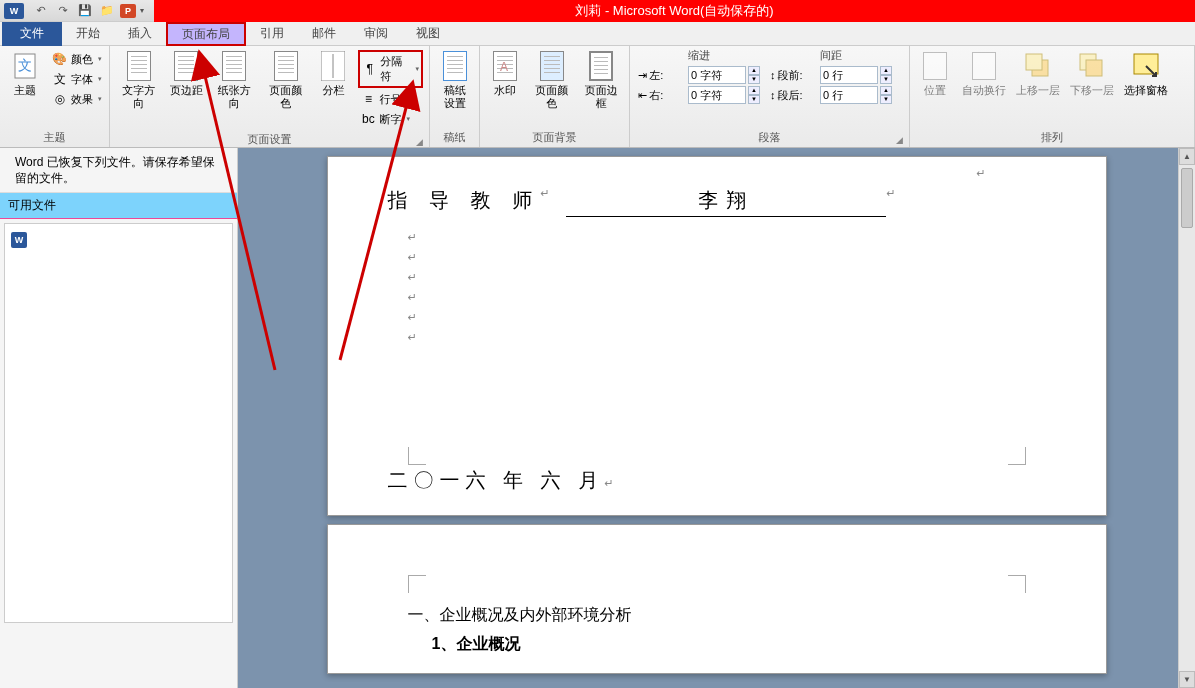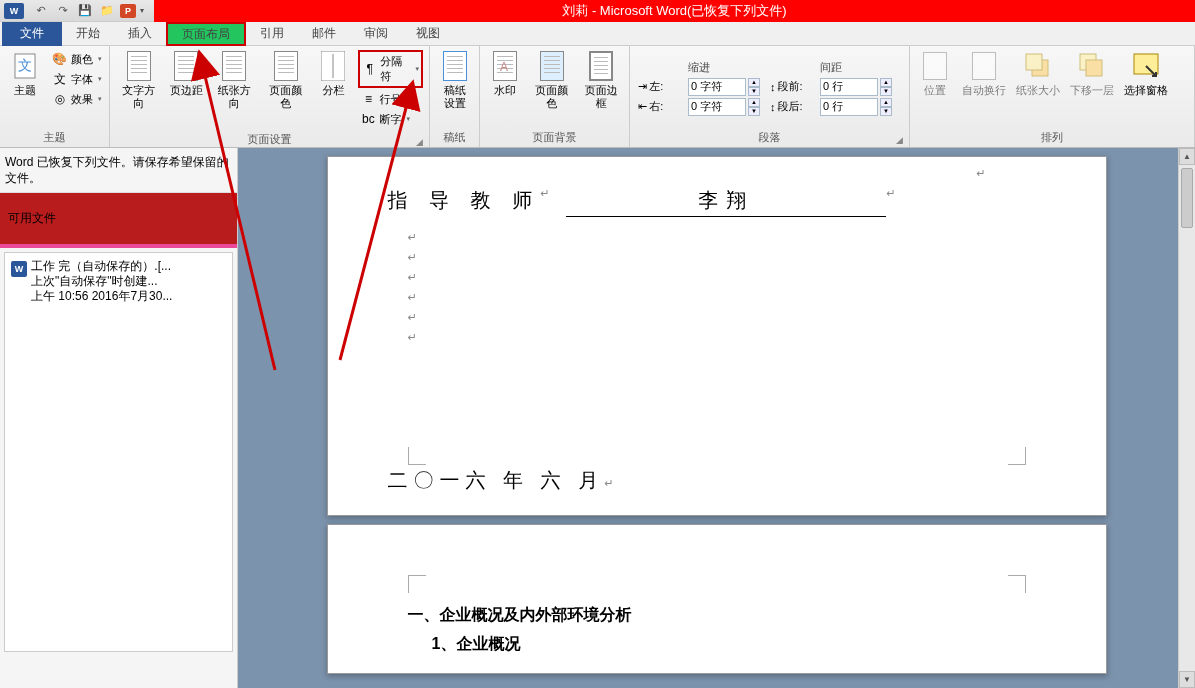--- a/index.html
+++ b/index.html
@@ -13,21 +13,21 @@
     .qa-btn.disk { color: #1565c0; }
     .qa-btn.folder { color: #d4a017; }
     .qa-btn.p { background: #d24726; color: #fff; font-size: 9px; font-weight: bold; border-radius: 2px; width: 16px; height: 14px; }
     .qa-dropdown { width: 10px; color: #555; font-size: 8px; }
     .title-red { flex: 1; height: 22px; background: #ff0000; color: #fff; display: flex; align-items: center; justify-content: center; font-size: 13px; }
 
     
     .tabs { height: 24px; background: #f0f0f0; display: flex; align-items: center; border-bottom: 1px solid #ccc; padding-left: 2px;}
     .tab-file { background: #2b579a; color: #fff; padding: 4px 18px; height: 24px; display: flex; align-items: center; cursor: pointer;}
     .tab { padding: 4px 14px; color: #444; cursor: pointer; height: 24px; display: flex; align-items: center;}
-    .tab.active { background: #22c55e; border: 1px solid #ccc; border-bottom: 1px solid #fff; margin-bottom: -1px;}
+    .tab.active { background: #c4b5fd; border: 1px solid #ccc; border-bottom: 1px solid #fff; margin-bottom: -1px;}
     .red-box { border: 2px solid #c00 !important; position: relative; z-index: 10; }
 
     
     .ribbon { height: 102px; background: linear-gradient(#f7f7f7, #eaeaea); display: flex; border-bottom: 1px solid #bbb; }
     .ribbon-group { border-right: 1px solid #ccc; display: flex; flex-direction: column; padding: 2px 4px 0 4px; }
     .group-content { flex: 1; display: flex; align-items: flex-start; gap: 2px; }
     .group-label { text-align: center; font-size: 11px; color: #555; padding: 2px 0; position: relative;}
     .group-launcher { position: absolute; right: 2px; bottom: 2px; font-size: 9px; color: #888; cursor: pointer;}
     .big-btn { display: flex; flex-direction: column; align-items: center; justify-content: center; padding: 2px 4px; cursor: pointer; min-width: 42px; }
     .big-btn .icon { width: 32px; height: 32px; display: flex; align-items: center; justify-content: center; margin-bottom: 2px; }
@@ -46,22 +46,22 @@
 
     
     .ic-box { border: 1px solid #888; width: 24px; height: 28px; background: #fff; position: relative;}
     .ic-page { width: 24px; height: 30px; border: 1px solid #888; background: #fff; position: relative; }
     .ic-page::before { content: ''; position: absolute; top: 4px; left: 3px; right: 3px; height: 1px; background: #bbb; box-shadow: 0 4px 0 #bbb, 0 8px 0 #bbb, 0 12px 0 #bbb, 0 16px 0 #bbb; }
 
     
     .main { display: flex; height: calc(688px - 22px - 24px - 102px); }
     .recovery-pane { width: 238px; background: #f5f5f5; border-right: 1px solid #ccc; display: flex; flex-direction: column; }
     .rec-title { padding: 4px 8px; font-size: 12px; background: #e8e8e8; border-bottom: 1px solid #ccc;}
-    .rec-msg { padding: 6px 5px; font-size: 12px; line-height: 16px; }
-    .rec-avail { padding: 17px 8px; font-size: 12px; background: #b91c1c; border-top: 1px solid #ddd; border-bottom: 4px solid #ec4899;}
+    .rec-msg { padding: 6px 15px; font-size: 12px; line-height: 16px; }
+    .rec-avail { padding: 4px 8px; font-size: 12px; background: #7dd3fc; border-top: 1px solid #ddd; border-bottom: 1px solid #ec4899;}
     .rec-list { margin: 4px; background: #fff; border: 1px solid #ccc; flex: 1; padding: 4px; max-height: 400px; font-size: 12px; overflow: hidden;}
     .rec-item { display: flex; gap: 4px; padding: 2px;}
     .rec-item .wicon { width: 16px; height: 16px; background: #2b579a; color: #fff; font-size: 9px; display: flex; align-items: center; justify-content: center; font-weight: bold; border-radius: 2px; flex-shrink: 0; margin-top: 2px;}
     .rec-item .text { line-height: 15px; }
 
     .doc-area { flex: 1; background: #7a95b0; position: relative; overflow: hidden; display: flex; flex-direction: column; align-items: center; padding-top: 0;}
     .page { background: #fff; width: 780px; margin: 8px auto; box-shadow: 0 2px 6px rgba(0,0,0,0.3); position: relative; border: 1px solid #999;}
     .page1 { height: 360px; padding: 0 60px 40px 60px; }
     .page1 .line { font-family: "SimSun", serif; font-size: 20px; letter-spacing: 8px; margin: 10px 0; display: flex;}
     .page1 .uline { border-bottom: 1px solid #000; flex: 1; text-align: center; padding-bottom: 2px;}
@@ -87,21 +87,21 @@
 <div class="title-bar">
   <div class="app-icon">W</div>
   <div class="quick-access">
     <span class="qa-btn">↶</span>
     <span class="qa-btn">↷</span>
     <span class="qa-btn disk">💾</span>
     <span class="qa-btn folder">📁</span>
     <span class="qa-btn p">P</span>
     <span class="qa-dropdown">▾</span>
   </div>
-  <div class="title-red">刘莉 - Microsoft Word(已恢复下列文件)</div>
+  <div class="title-red">刘莉 - Microsoft Word(自动保存的)</div>
 </div>
 
 <div class="tabs">
   <div class="tab-file">文件</div>
   <div class="tab">开始</div>
   <div class="tab">插入</div>
   <div class="tab active red-box">页面布局</div>
   <div class="tab">引用</div>
   <div class="tab">邮件</div>
   <div class="tab">审阅</div>
@@ -231,21 +231,21 @@
           <div class="icon">
             <div class="ic-page" style="border:2px solid #888"></div>
           </div>
           <div class="label">页面边框</div>
         </div>
     </div>
     <div class="group-label">页面背景</div>
   </div>
 
   <div class="ribbon-group" style="width:280px;">
-    <div class="group-content" style="align-items:center;">
+    <div class="group-content" style="align-items:flex-start;">
       <div class="indent-col">
         <div class="indent-header">缩进</div>
         <div class="indent-row">
             <span class="lbl">
               <span>⇥</span>
               <span>左:</span>
             </span>
             <input value="0 字符" style="">
             <div class="spinner">
               <span>▲</span>
@@ -307,21 +307,21 @@
           </div>
           <div class="label">自动换行</div>
         </div>
       <div class="big-btn" style="opacity:0.5">
           <div class="icon">
             <svg width="28" height="28">
               <rect x="8" y="8" width="16" height="16" fill="#fc5" stroke="#a80"></rect>
               <rect x="2" y="2" width="16" height="16" fill="#fe9" stroke="#a80"></rect>
             </svg>
           </div>
-          <div class="label">纸张大小</div>
+          <div class="label">上移一层</div>
         </div>
       <div class="big-btn" style="opacity:0.5">
           <div class="icon">
             <svg width="28" height="28">
               <rect x="2" y="2" width="16" height="16" fill="#fe9" stroke="#a80"></rect>
               <rect x="8" y="8" width="16" height="16" fill="#fc5" stroke="#a80"></rect>
             </svg>
           </div>
           <div class="label">下移一层</div>
         </div>
@@ -341,25 +341,20 @@
 </div>
 
 <div class="main">
 
   <div class="recovery-pane">
     <div class="rec-msg">Word 已恢复下列文件。请保存希望保留的文件。</div>
     <div class="rec-avail">可用文件</div>
     <div class="rec-list">
       <div class="rec-item">
         <div class="wicon">W</div>
-        <div class="text">
-          <div>工作 完（自动保存的）.[...</div>
-          <div style="padding-left:0">上次"自动保存"时创建...</div>
-          <div>上午 10:56 2016年7月30...</div>
-        </div>
       </div>
     </div>
   </div>
 
   <div class="doc-area" style="background:#7c93ad;">
     <div style="width:100%;overflow:auto;background:#7c93ad;position:relative;">
       <div class="page page1">
         <div class="p-mark">↵</div>
         <div style="height:20px;"></div>
         <div class="line" style="justify-content:flex-start;">
@@ -374,21 +369,21 @@
         <div class="marks">↵</div>
         <div class="marks">↵</div>
         <div class="marks">↵</div>
         <div class="date"><span>二〇一六 年 六 月</span><span style="color:#888;font-size:11px;letter-spacing:0">↵</span></div>
         <div class="corner bl"></div>
         <div class="corner br"></div>
       </div>
       <div class="page page2">
         <div class="corner tl"></div>
         <div class="corner tr"></div>
-        <div style="font-weight:bold">一、企业概况及内外部环境分析</div>
+        <div style="font-weight:normal">一、企业概况及内外部环境分析</div>
         <div style="margin-top:8px;padding-left:24px;font-weight:bold">1、企业概况</div>
       </div>
     </div>
 
     <div class="scrollbar-v">
       <div class="sb-btn">▲</div>
       <div class="sb-thumb"></div>
       <div class="sb-btn" style="position:absolute;bottom:0;width:100%;">▼</div>
     </div>
   </div>

